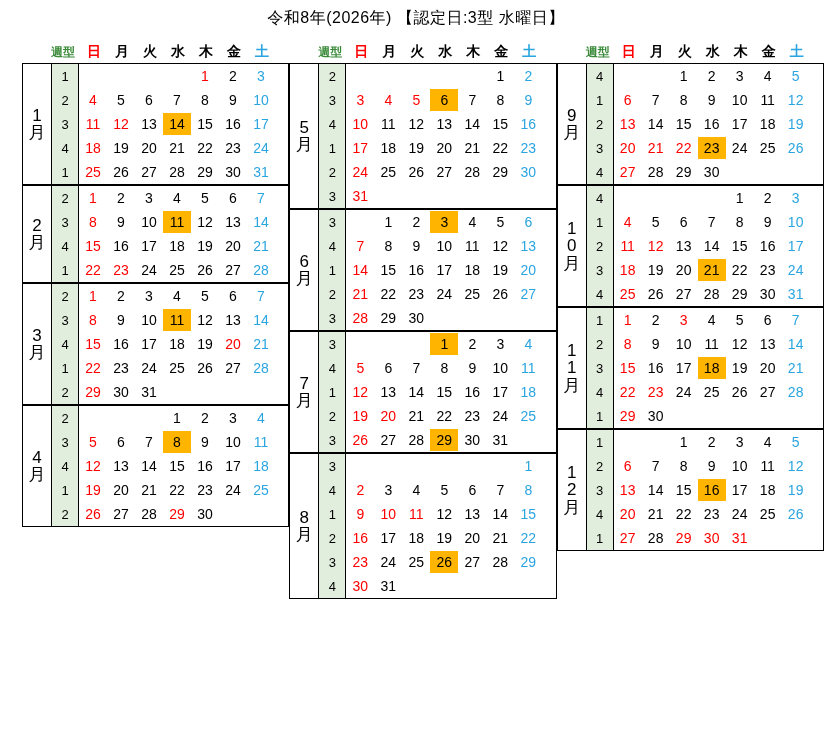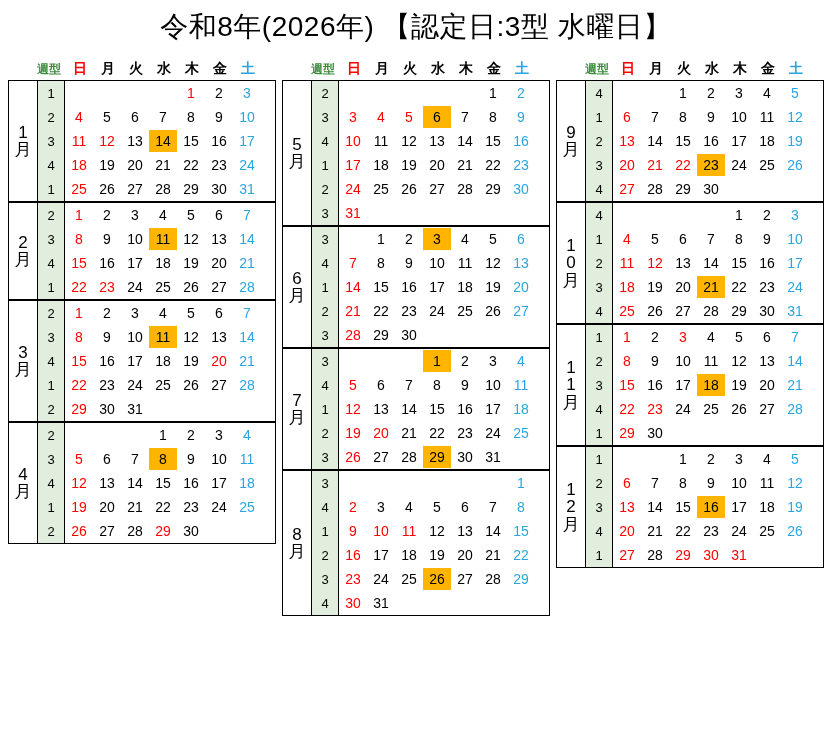--- a/index.html
+++ b/index.html
@@ -9,30 +9,31 @@
   }
   body {
     width: 832px;
     height: 741px;
     font-family: "Liberation Sans", sans-serif;
     color: #000000;
     position: relative;
   }
   .page-title {
     text-align: center;
-    font-size: 28px;
+    font-size: 16px;
     font-weight: normal;
     padding-top: 8px;
     letter-spacing: 0.5px;
   }
   .calendar-wrap {
     display: flex;
     justify-content: space-between;
     padding: 10px 8px 0 8px;
     box-sizing: border-box;
+    margin-left: 14px;
   }
   .quarter-col {
     width: 268px;
   }
   .dow-header {
     display: flex;
     align-items: flex-end;
     height: 22px;
     margin-bottom: 2px;
   }

